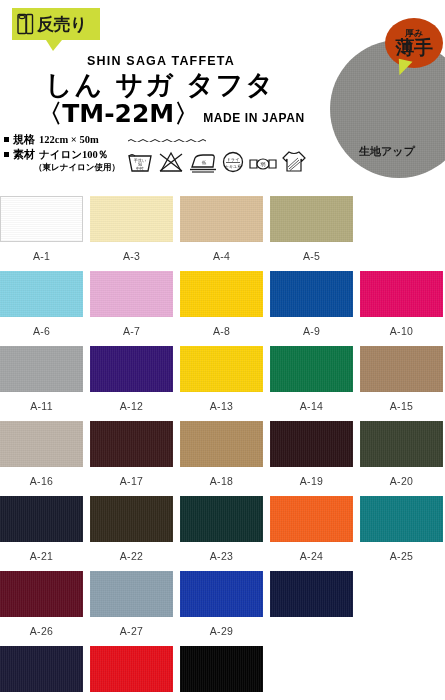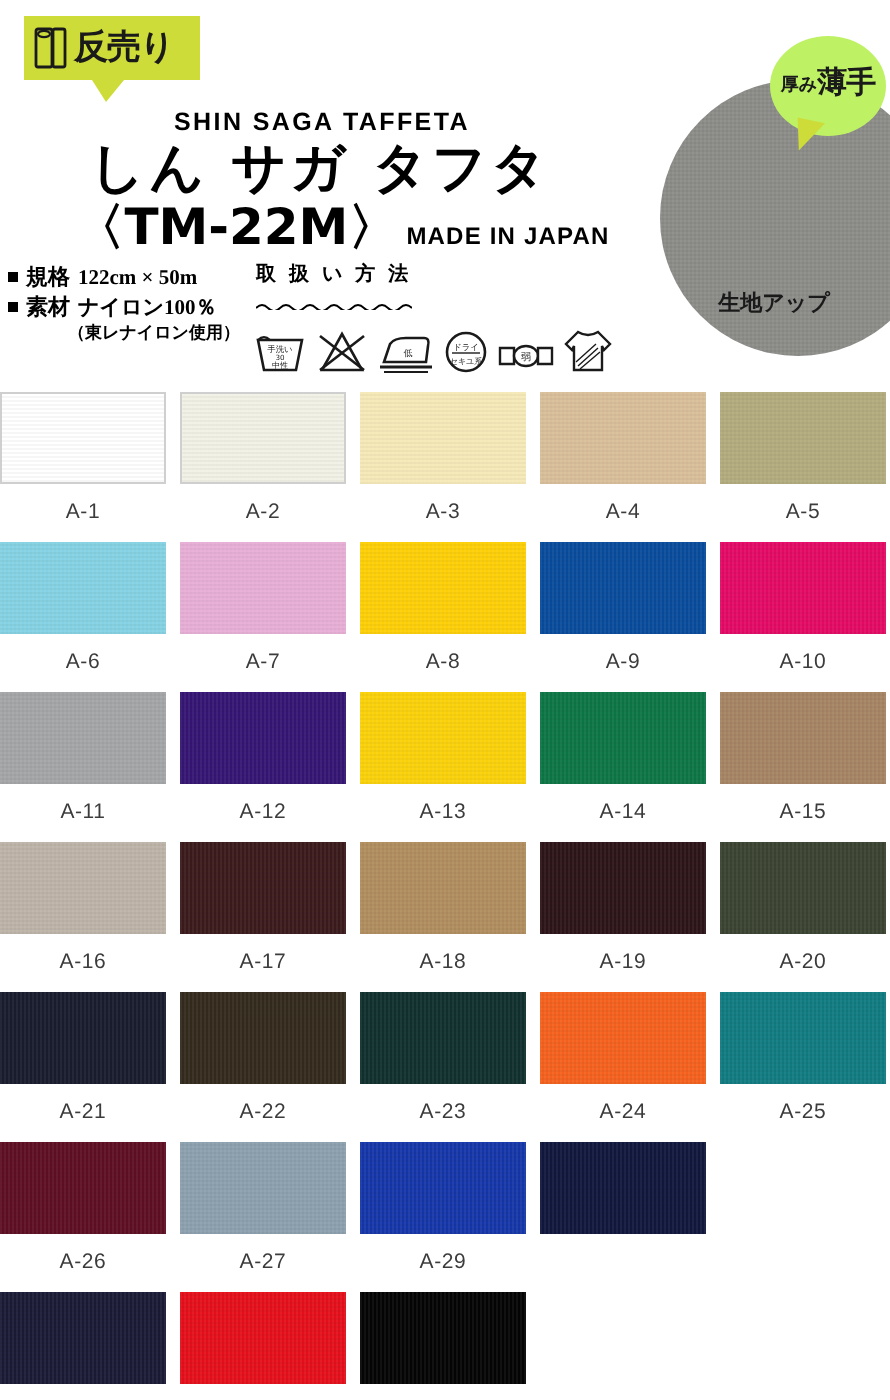--- a/index.html
+++ b/index.html
@@ -193,23 +193,23 @@
   }
 
   
   #thickness-badge {
     position: absolute;
     left: 385px;
     top: 18px;
     width: 58px;
     height: 50px;
     border-radius: 50%;
-    background: #bef264;
-    display: flex;
-    flex-direction: row;
+    background: #c2410c;
+    display: flex;
+    flex-direction: column;
     align-items: center;
     justify-content: center;
     z-index: 3;
   }
   #thickness-badge::after {
     content: "";
     position: absolute;
     left: 12px;
     top: 42px;
     width: 0; height: 0;
@@ -219,26 +219,26 @@
     transform: rotate(12deg);
   }
   #thickness-small {
     font-size: 9px;
     font-weight: bold;
     color: #1a1a1a;
     line-height: 1;
     font-family: "DejaVu Sans", sans-serif;
   }
   #thickness-main {
-    font-size: 15px;
+    font-size: 19px;
     font-weight: bold;
     color: #1a1a1a;
     line-height: 1.05;
     letter-spacing: -0.5px;
-    font-family: Liberation Mono, monospace;
+    font-family: Liberation Sans, sans-serif;
   }
 
   
   #swatch-grid {
     position: absolute;
     left: 0;
     top: 196px;
     width: 445px;
   }
   .swatch-row {
@@ -306,21 +306,20 @@
     </div>
     <div class="spec-row">
       <span class="spec-bullet"></span>
       <span class="spec-label">素材</span>
       <span class="spec-value">ナイロン100％</span>
     </div>
     <div id="spec-sub">（東レナイロン使用）</div>
   </div>
 
   <div id="care-block">
-    <div id="care-title">取 扱 い 方 法</div>
     <svg id="care-underline" viewBox="0 0 78 4" preserveAspectRatio="none">
       <path d="M0 3 Q3 0 6 3 T12 3 T18 3 T24 3 T30 3 T36 3 T42 3 T48 3 T54 3 T60 3 T66 3 T72 3 T78 3" fill="none" stroke="#000" stroke-width="0.9"></path>
     </svg>
     <div id="care-icons">
 
       <svg class="care-icon" width="28" height="24" viewBox="0 0 28 24">
         <path d="M3 6 L25 6 L22 21 L6 21 Z" fill="#fff" stroke="#1a1a1a" stroke-width="1.3"></path>
         <path d="M3 6 Q6 3 9 6" fill="none" stroke="#1a1a1a" stroke-width="1.1"></path>
         <text x="14" y="12" font-size="4.2" text-anchor="middle" fill="#1a1a1a" font-family="DejaVu Sans, sans-serif">手洗い</text>
         <text x="14" y="16" font-size="3.6" text-anchor="middle" fill="#1a1a1a" font-family="DejaVu Sans, sans-serif">30</text>
@@ -378,26 +377,20 @@
 
 <div id="swatch-grid">
     <div class="swatch-row">
       <div class="swatch-cell">
         <div class="swatch-chip bordered" style="background: rgb(255, 255, 255);">
           <div class="tex"></div>
         </div>
         <div class="swatch-label">A-1</div>
       </div>
       <div class="swatch-cell">
-        <div class="swatch-chip bordered" style="background: rgb(242, 241, 230);">
-          <div class="tex"></div>
-        </div>
-        <div class="swatch-label">A-2</div>
-      </div>
-      <div class="swatch-cell">
         <div class="swatch-chip" style="background: rgb(246, 233, 184);">
           <div class="tex"></div>
         </div>
         <div class="swatch-label">A-3</div>
       </div>
       <div class="swatch-cell">
         <div class="swatch-chip" style="background: rgb(217, 191, 153);">
           <div class="tex"></div>
         </div>
         <div class="swatch-label">A-4</div>

